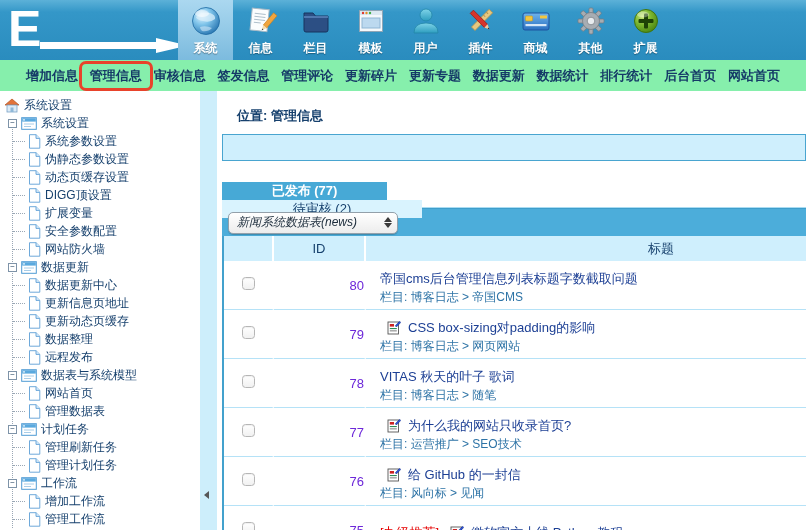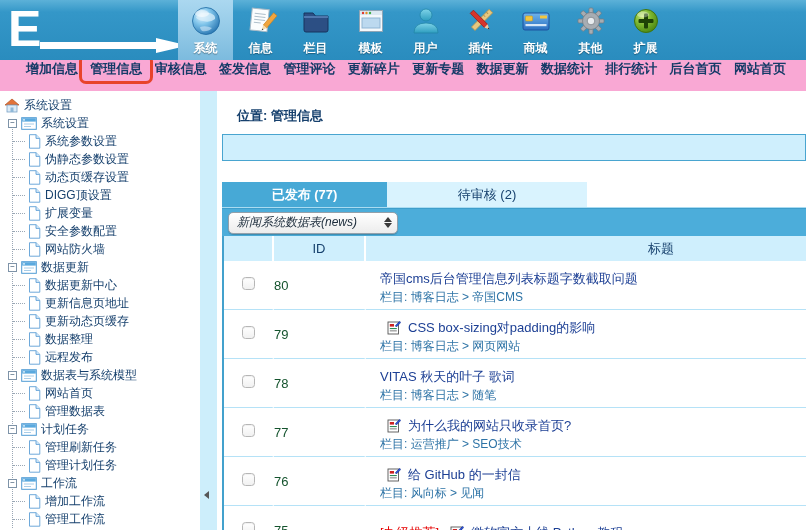--- a/index.html
+++ b/index.html
@@ -16,22 +16,22 @@
   .logo-arrow { position:absolute; left:32px; top:34px; }
   .topnav { position:absolute; left:178px; top:0; height:60px; display:flex; }
   .nav-item { width:55px; height:60px; display:flex; flex-direction:column; align-items:center;
               padding-top:4px; cursor:pointer; }
   .nav-item.active { background:linear-gradient(180deg,#abd8f0,#7cbbde); }
   .nicon { width:34px; height:34px; display:flex; align-items:center; justify-content:center; }
   .nlabel { margin-top:2px; font-size:12px; font-weight:bold; color:#fff;
             text-shadow:0 1px 1px rgba(0,0,0,.35); }
 
   
-  .menubar { height:31px; background:#f9a8d4; display:flex; align-items:flex-start;
-             justify-content:space-between; padding:0 20px 0 26px; }
+  .menubar { height:31px; background:#86efac; display:flex; align-items:center;
+             justify-content:space-between; padding:0 26px 0 26px; }
   .menu-item { font-size:13px; font-weight:bold; color:#153a67; text-decoration:none;
                white-space:nowrap; cursor:pointer; }
   .menu-item.highlighted { border:3px solid #e8432b; border-radius:7px;
                            padding:3px 8px; margin:-6px -11px; }
 
   
   .workspace { display:flex; height:439px; overflow:hidden; }
   .sidebar { width:200px; overflow:hidden; padding:5px 0 0 4px; background:#fff; }
   .splitter { width:17px; background:#cdeefb; position:relative; cursor:pointer; }
   .splitter .sp-arrow { position:absolute; left:3px; top:395px; }
@@ -47,21 +47,21 @@
   .titem.leaf { padding-left:24px; }
   .titem.leaf::before { content:""; position:absolute; left:9px; top:9px; width:12px;
                         border-top:1px dotted #9aa7b5; }
   .mbox { position:relative; z-index:1; width:9px; height:9px; margin:0 4px 0 4px;
           border:1px solid #7e93a8; background:#fff; font-size:8px; line-height:6px;
           text-align:center; color:#2c4a66; }
 
   
   .breadcrumb { margin:16px 0 0 15px; font-size:13px; font-weight:bold; color:#16406d; height:16px; }
   .info-bar { margin-top:11px; height:27px; background:#cfeffd; border:1px solid #49a5d0; }
-  .tabs { margin-top:21px; display:flex; background:#fff; border-bottom:1px solid #aadcf2; height:26px; }
+  .tabs { margin-top:21px; display:flex; background:#fff; border-bottom:1px solid #aadcf2; height:26px;flex-direction:column; }
   .tab { height:25px; display:flex; align-items:center; justify-content:center;
          font-size:13px; cursor:pointer; }
   .tab.active { width:165px; background:#47a9d6; color:#fff; font-weight:bold; }
   .tab.inactive { width:200px; background:#d9f3fe; color:#16406d; }
   .select-bar { height:28px; background:#4cadda; border-top:1px solid #3e9ecb;
                 display:flex; align-items:center; padding-left:6px;font-style:italic; }
   .sel { width:170px; height:22px; background:linear-gradient(#ffffff,#ececec);
          border:1px solid #93a0aa; border-radius:5px; display:flex; align-items:center;
          padding:0 5px 0 8px; font-size:12px; color:#1b2b3a; cursor:pointer;
          box-shadow:0 1px 1px rgba(0,0,0,.2); }
@@ -78,21 +78,21 @@
   .dtable col.c-cb { width:50px; } .dtable col.c-id { width:92px; }
   .dtable th { height:25px; background:#cfeffd; font-size:13px; font-weight:normal;
                color:#16406d; text-align:center; }
   .dtable th.gap, .dtable td.gap { border-right:2px solid #fff; }
   .dtable th.title-h { padding-left:150px; }
   .dtable td { height:49px; border-bottom:1px solid #b5e2f7; vertical-align:middle; }
   .td-cb { text-align:center; }
   .cb { display:inline-block; width:13px; height:13px; border:1.5px solid #b6b6b6;
         border-radius:3.5px; background:linear-gradient(#fff,#f1f1f1);
         box-shadow:inset 0 1px 1px rgba(0,0,0,.06); cursor:pointer; }
-  .td-id { text-align:left; font-size:13px; color:#14532d; }
+  .td-id { text-align:right; font-size:13px; color:#6d28d9; }
   .td-title { padding:5px 8px 0 14px; }
   .t-line { font-size:13px; line-height:17px; display:flex; align-items:center; }
   .t-link { color:#1c3f94; text-decoration:none; cursor:pointer; }
   .t-tag { color:#e60000; margin-right:4px; }
   .t-eicon { display:inline-flex; margin:0 7px 0 7px; }
   .t-cat { font-size:12px; color:#2d73a6; margin-top:3px; line-height:15px; }
 </style>
 </head>
 <body>
 

